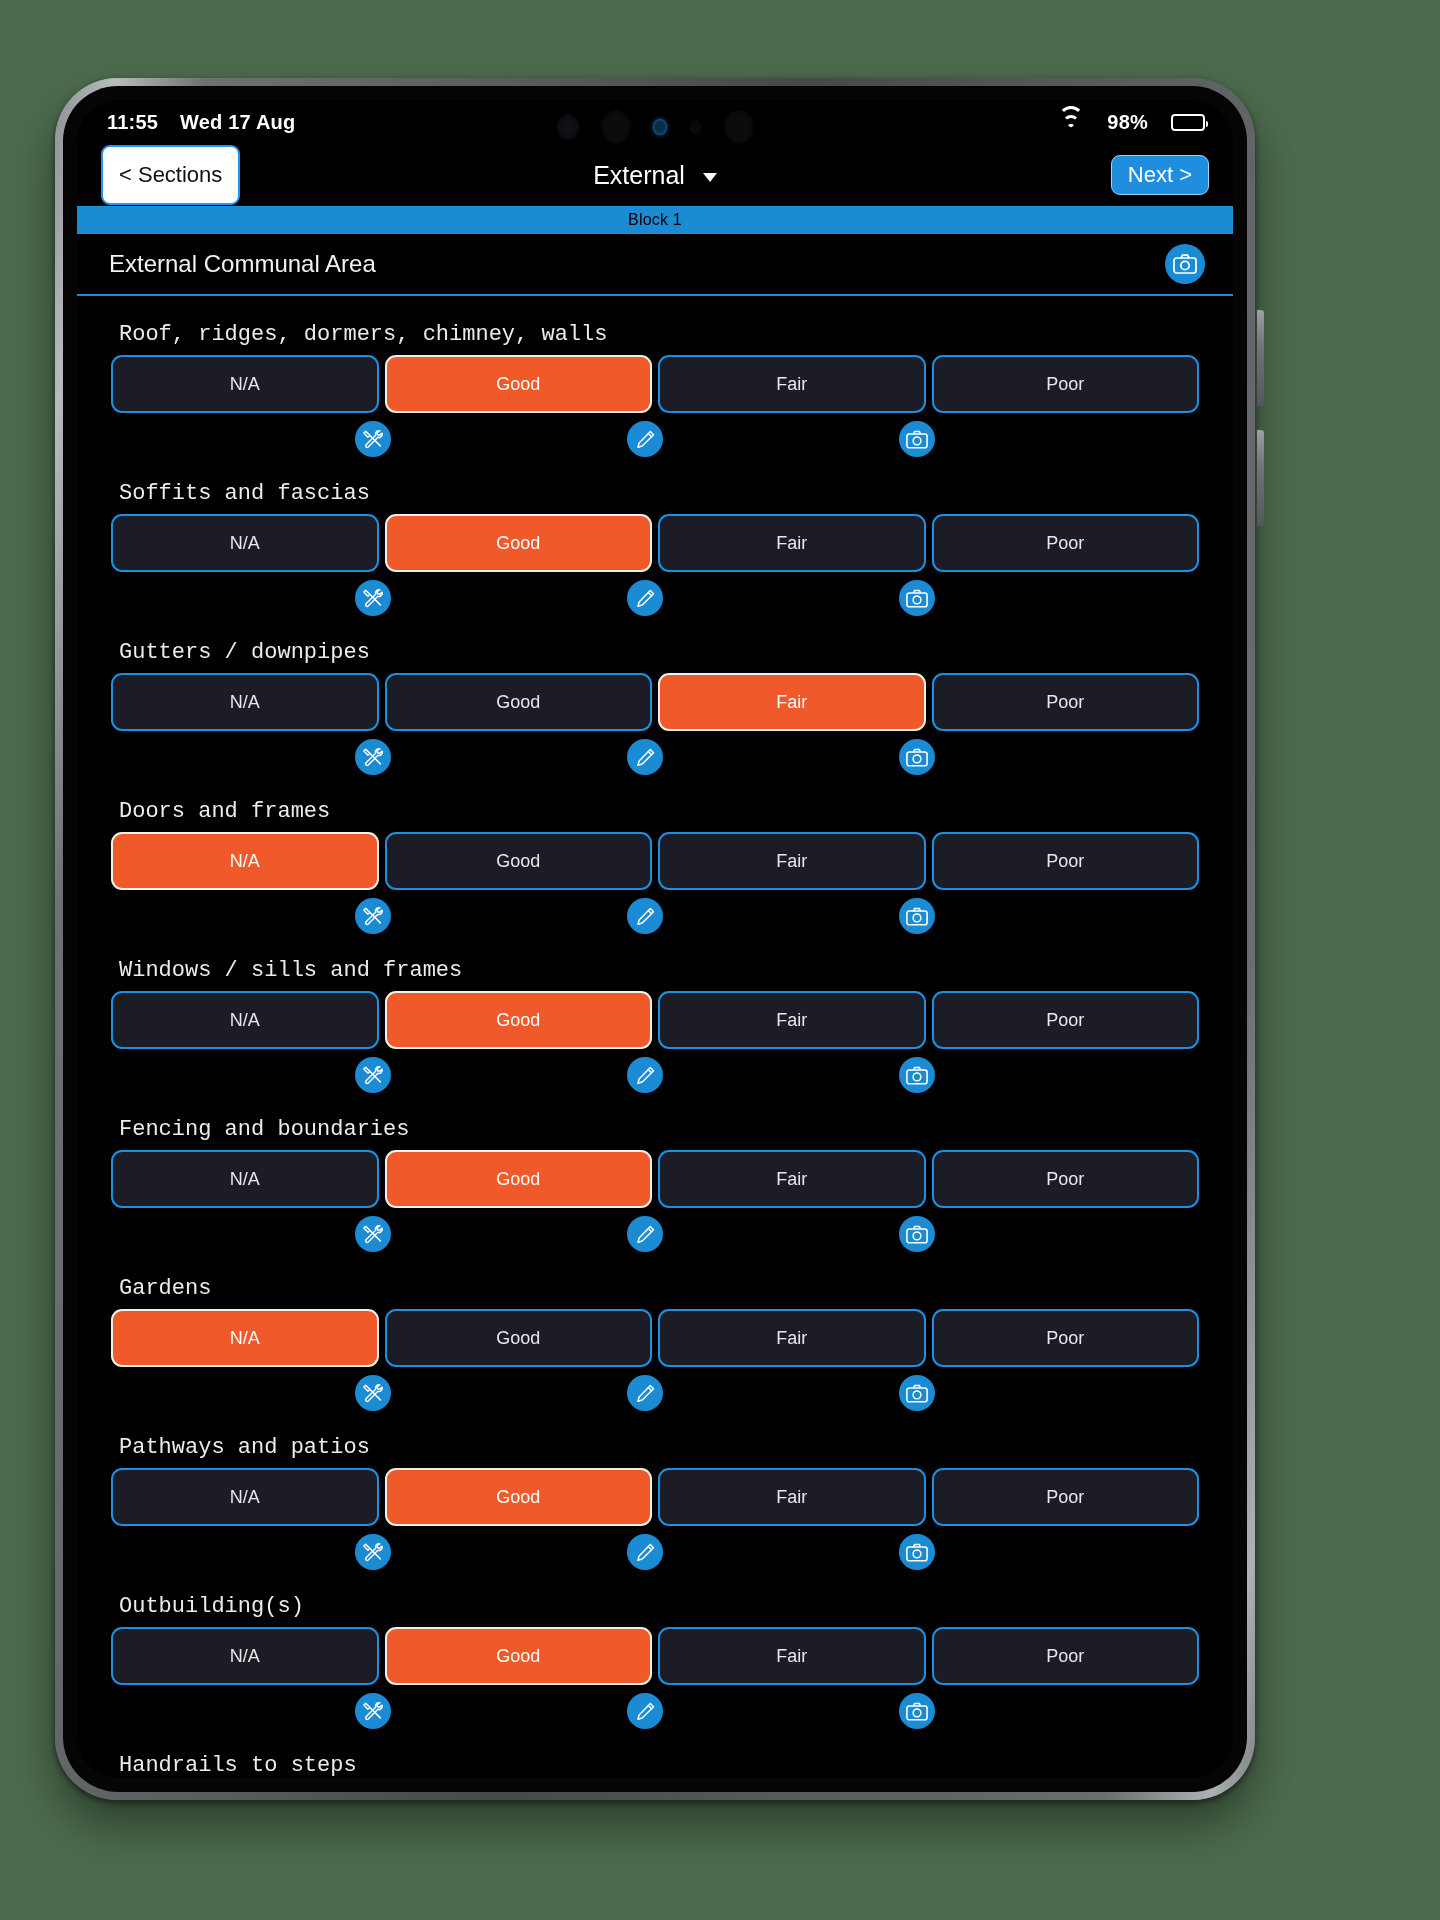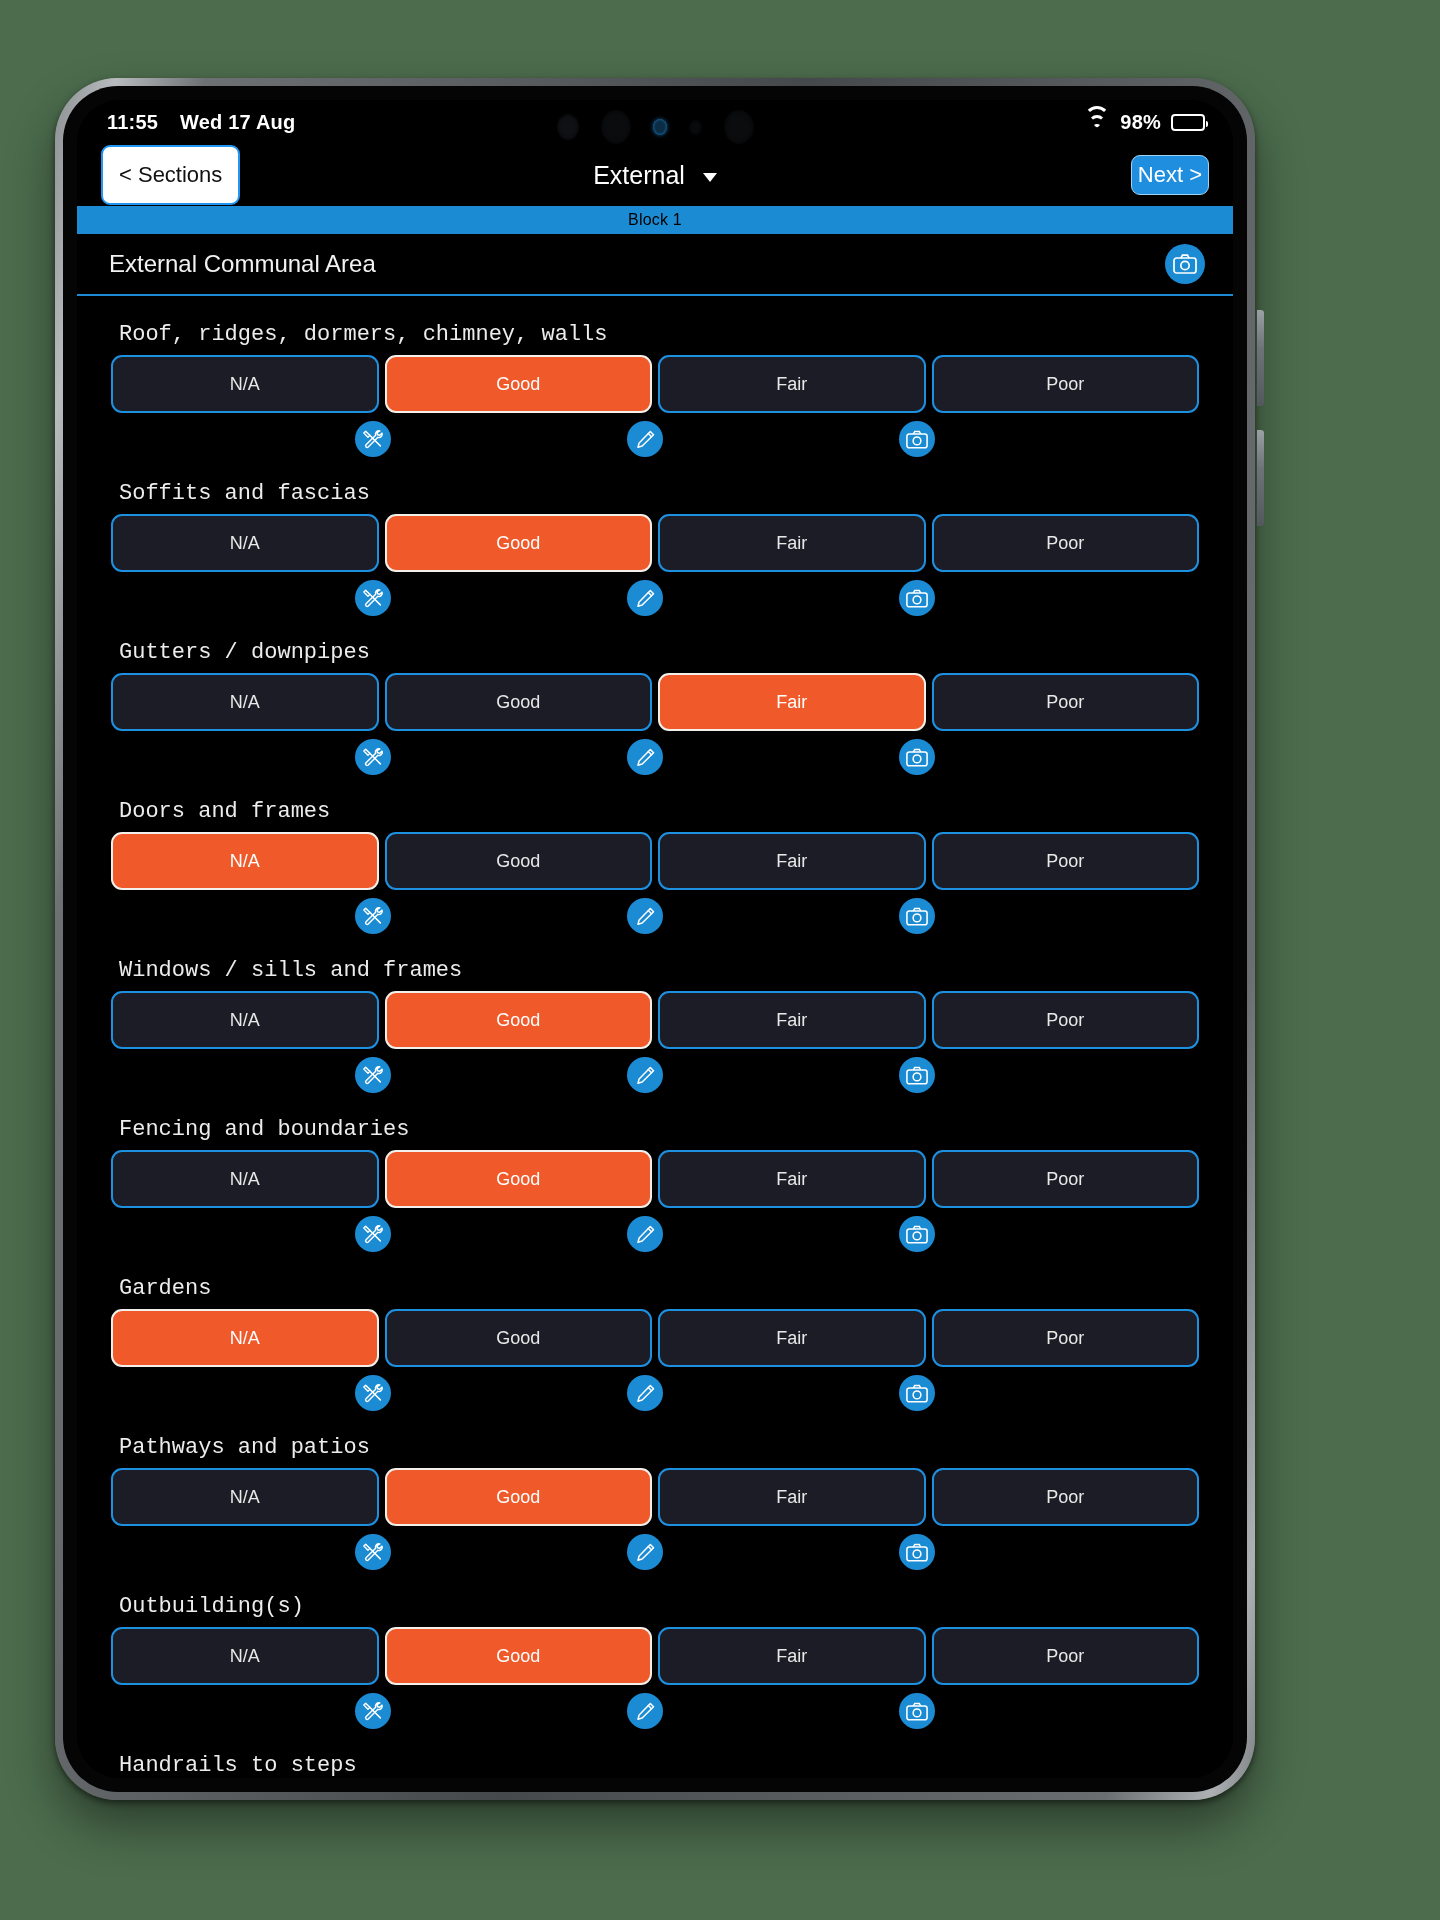--- a/index.html
+++ b/index.html
@@ -76,21 +76,21 @@
 
   
   #status-bar {
     height: 44px; flex: 0 0 44px;
     display: flex; align-items: center;
     padding: 0 28px 0 30px;
     color: #fff; font-size: 20px; font-weight: 600;
     letter-spacing: .2px;
   }
   #status-left { display: flex; gap: 22px; align-items: baseline; }
-  #status-right { margin-left: auto; display: flex; align-items: center; gap: 10px; }
+  #status-right { margin-left: auto; display: flex; align-items: center; gap: 23px; }
   .wifi-icon { display: inline-block; width: 26px; height: 19px; position: relative; }
   .wifi-icon i {
     position: absolute; left: 50%; bottom: 0; transform: translateX(-50%);
     border: 3px solid #fff; border-bottom-color: transparent;
     border-left-color: transparent; border-right-color: transparent;
     border-radius: 50%;
   }
   .wifi-icon i:nth-child(1) { width: 26px; height: 26px; }
   .wifi-icon i:nth-child(2) { width: 17px; height: 17px; }
   .wifi-icon i:nth-child(3) { width: 8px;  height: 8px; border-top-color:#fff; }
@@ -129,21 +129,21 @@
   #nav-title .caret {
     width: 0; height: 0; border-left: 7px solid transparent;
     border-right: 7px solid transparent; border-top: 9px solid #fff;
     margin-top: 4px;
   }
   #next-btn {
     margin-left: auto; z-index: 3;
     background: #1f8ede; color: #fff;
     border: 1.5px solid #9ed3f2;
     border-radius: 9px;
-    padding: 8px 6px;
+    padding: 8px 16px;
     font-size: 22px; line-height: 1;
     cursor: pointer;
   }
 
   
   #block-bar {
     flex: 0 0 28px; height: 28px;
     background: #1b8bd4;
     color: #000000; font-size: 16px;
     display: flex; align-items: center; justify-content: center;

